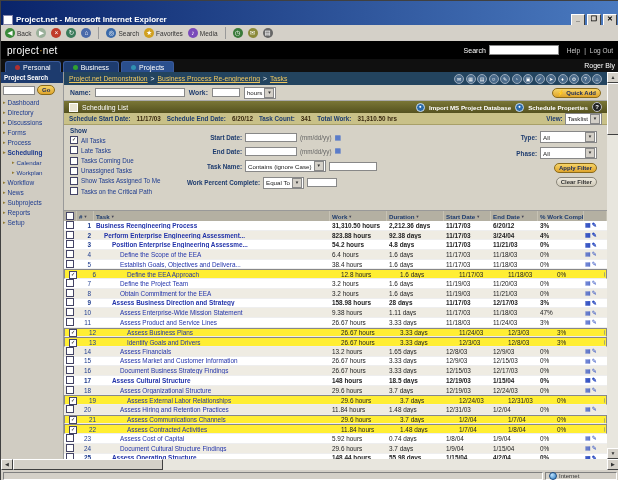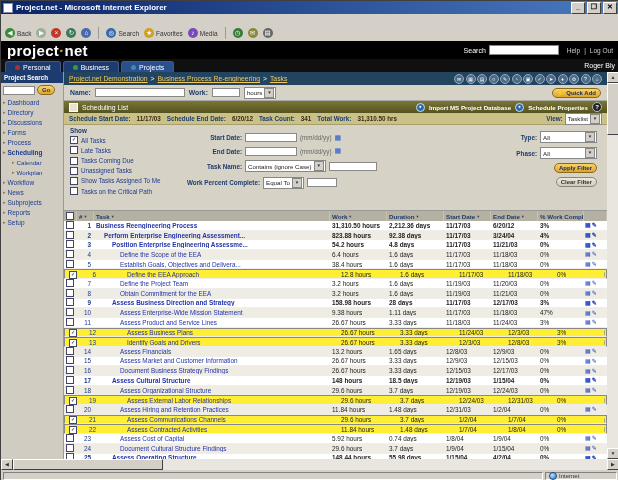--- a/index.html
+++ b/index.html
@@ -1,36 +1,36 @@
 <!DOCTYPE html>
 <html><head>
 <meta charset="utf-8">
 <style>
   html,body{margin:0;padding:0}
   body{width:618px;height:480px;background:#808080;font-family:"Liberation Sans",sans-serif;}
   .window{position:relative;width:618px;height:480px;background:#d4d0c8;overflow:hidden;border:1px solid #404040}
   
-  .titlebar{position:absolute;top:0;left:0;right:0;height:13px;background:linear-gradient(90deg,#0a246a,#4a7ac0);display:flex;align-items:center;gap:3px;padding:0 2px;color:#fff;font-size:8px;font-weight:bold}
+  .titlebar{position:absolute;top:0;left:0;right:0;height:13px;background:linear-gradient(90deg,#0a246a,#4a7ac0);display:flex;align-items:center;gap:3px;padding:12px 2px;color:#fff;font-size:8px;font-weight:bold}
   .title-icon{width:8px;height:8px;background:#fff;border:1px solid #88a;flex:0 0 auto}
   .titlebar .ttl{white-space:nowrap;overflow:hidden}
   .win-controls{margin-left:auto;display:flex;gap:2px}
   .win-btn{width:12px;height:10px;background:#d4d0c8;border:1px solid;border-color:#fff #404040 #404040 #fff;font-size:7px;line-height:8px;text-align:center;color:#000;font-weight:bold}
   
   .menubar{position:absolute;top:13px;left:0;right:0;height:11px;background:#d4d0c8;border-bottom:1px solid #9a968a;display:flex;align-items:center;gap:7px;padding:0 5px;font-size:7.5px;color:#222}
   .menu-item{cursor:default}
   .send-chip{display:flex;align-items:center;gap:2px;margin-left:48px;font-size:7px}
   .send-icon{width:7px;height:7px;background:#e8c030;border:1px solid #a08020;display:inline-block}
   
   .toolbar{position:absolute;top:24px;left:0;right:0;height:16px;background:#d4d0c8;border-bottom:1px solid #9a968a;display:flex;align-items:center;gap:5px;padding:0 4px}
   .tb{display:flex;align-items:center;gap:2px;font-size:6.5px;color:#333}
   .tb .g{width:10px;height:10px;border-radius:50%;color:#fff;font-size:6.5px;line-height:10px;text-align:center;display:inline-block}
   .tb-sep{width:1px;height:12px;background:#999;margin:0 2px}
   
   .appheader{position:absolute;top:40px;left:0;right:0;height:18px;background:#000;display:flex;align-items:center;padding:0 6px;color:#fff}
-  .logo{font-size:15px;font-weight:bold;letter-spacing:.3px}
+  .logo{font-size:10px;font-weight:normal;letter-spacing:.3px}
   .logo .dot{color:#e8a020}
   .hdr-search{margin-left:auto;display:flex;align-items:center;gap:3px;font-size:7px}
   .hdr-search input{width:70px;height:10px;font-size:7px;border:1px solid #888;background:#fff;padding:0 2px;box-sizing:border-box}
   .hdr-links{display:flex;gap:4px;font-size:6.5px;color:#ccc;margin-left:8px}
   .hdr-links span{cursor:default}
   
   .tabrow{position:absolute;top:58px;left:0;right:0;height:13px;background:#101010;display:flex;align-items:flex-end;padding:0 4px;gap:2px}
   .tabs{display:flex;gap:2px;align-items:flex-end}
   .tab{height:11px;background:#1d3b6e;border:1px solid #3a5a9a;border-bottom:none;border-radius:3px 3px 0 0;color:#fff;font-size:7px;display:flex;align-items:center;gap:3px;padding:0 9px;box-sizing:border-box}
   .tab.active{background:#2a4f8e}

